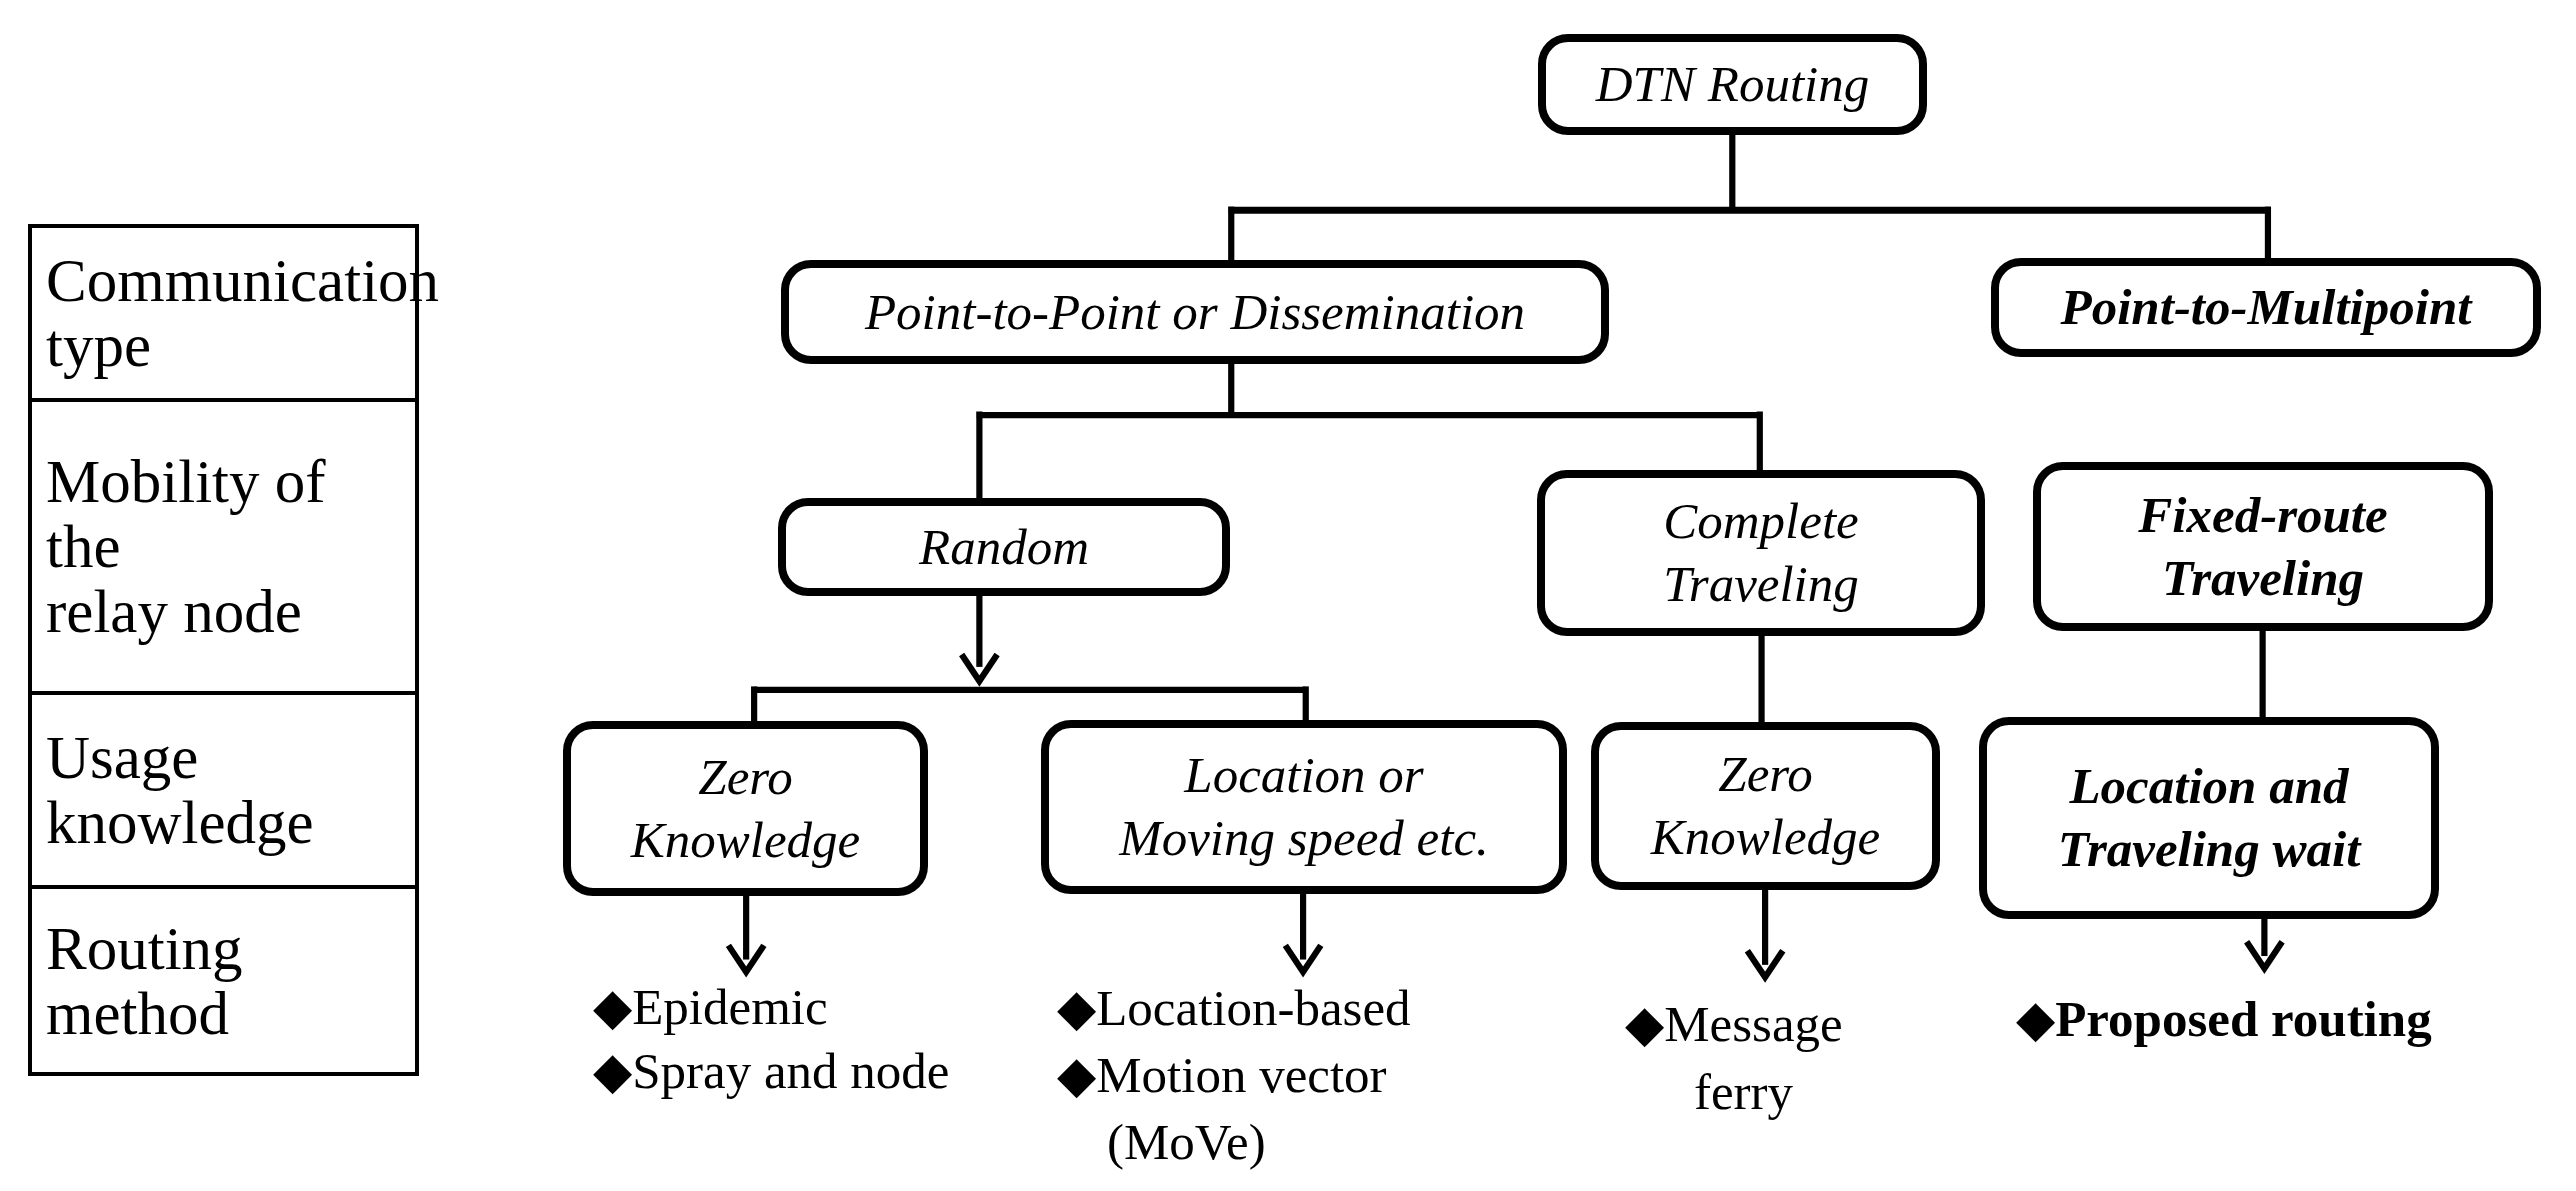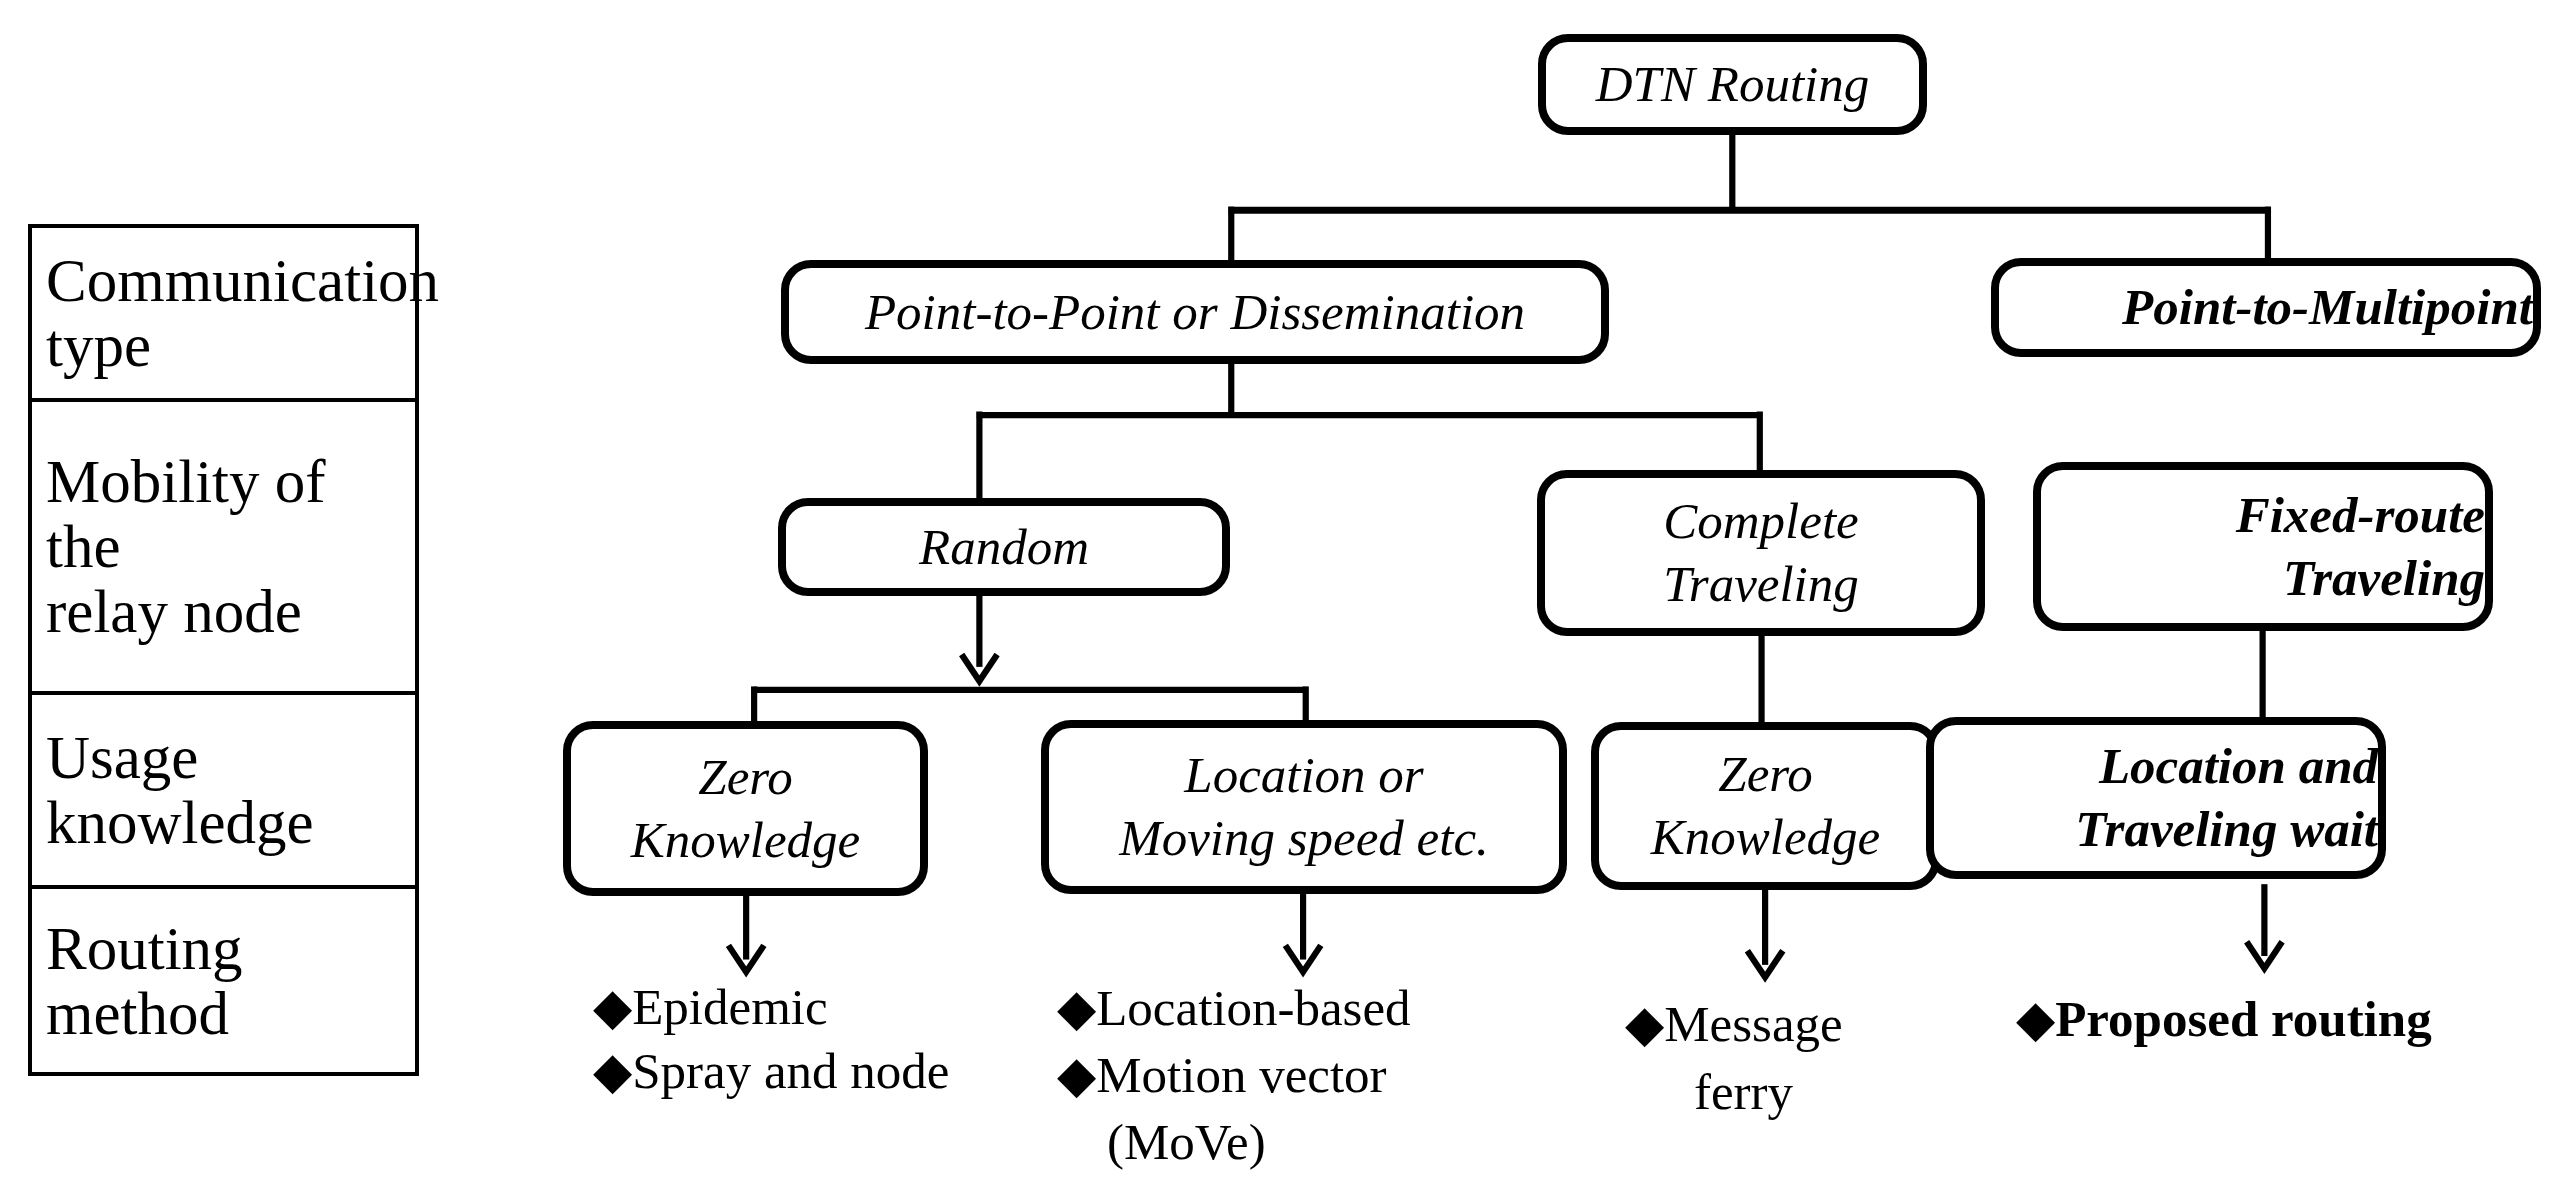--- a/index.html
+++ b/index.html
@@ -15,21 +15,21 @@
 
   
   .node {
     position:absolute; box-sizing:border-box;
     border:8px solid #000; border-radius:30px;
     background:#fff;
     display:flex; flex-direction:column; justify-content:center; align-items:center;
     text-align:center; font-size:51px; line-height:63px; white-space:nowrap;
   }
   .node span { display:block;font-style:italic; }
-  .bold { font-weight:bold;align-items:flex-end; }
+  .bold { font-weight:bold; }
 
   
   .cat-table {
     position:absolute; left:28px; top:224px; width:391px; height:852px;
     box-sizing:border-box; border:4.4px solid #000; background:#fff;
   }
   .cat-row {
     box-sizing:border-box;
     display:flex; flex-direction:column; justify-content:center;
     padding-left:14px; font-size:61px; line-height:65px;
@@ -134,21 +134,21 @@
   <div class="node" style="left:1041px; top:720px; width:526px; height:174px">
     <span>Location or</span>
     <span>Moving speed etc.</span>
   </div>
 
   <div class="node" style="left:1591px; top:722px; width:349px; height:168px">
     <span>Zero</span>
     <span>Knowledge</span>
   </div>
 
-  <div class="node bold" style="left:1926px; top:717px; width:460px; height:162px">
+  <div class="node bold" style="left:1979px; top:717px; width:460px; height:202px">
     <span>Location and</span>
     <span>Traveling wait</span>
   </div>
 
   <div class="method-list" style="left:593px; top:975px">
     <span>◆Epidemic</span>
     <span>◆Spray and node</span>
   </div>
 
   <div class="method-list" style="left:1057px; top:975px; line-height:67px">

